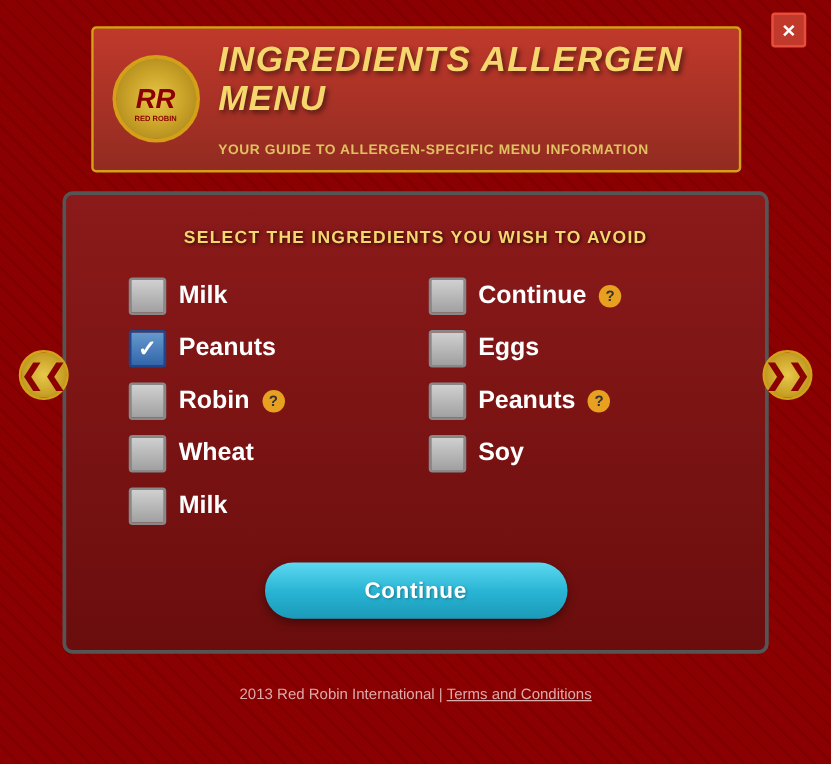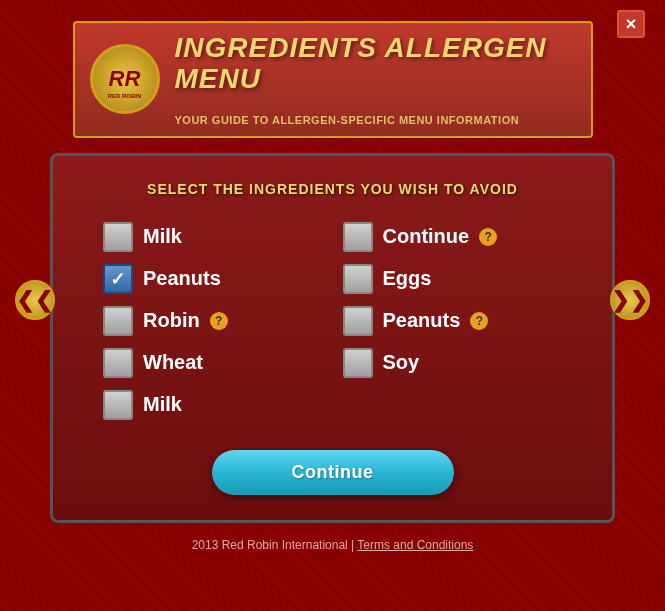--- a/index.html
+++ b/index.html
@@ -250,21 +250,21 @@
       font-weight: bold;
       padding: 12px 80px;
       cursor: pointer;
       text-shadow: 1px 1px 2px rgba(0,0,0,0.3);
       box-shadow: 0 3px 8px rgba(0,0,0,0.4);
       letter-spacing: 0.5px;
     }
 
     
     .footer {
-      margin-top: 15px;
+      margin-top: 25px;
       color: #ddaaaa;
       font-size: 12px;
       text-align: center;
     }
   </style>
 </head>
 <body>
 
 <div class="nav-arrow nav-arrow-left">
   <div class="arrow-circle">❮❮</div>

